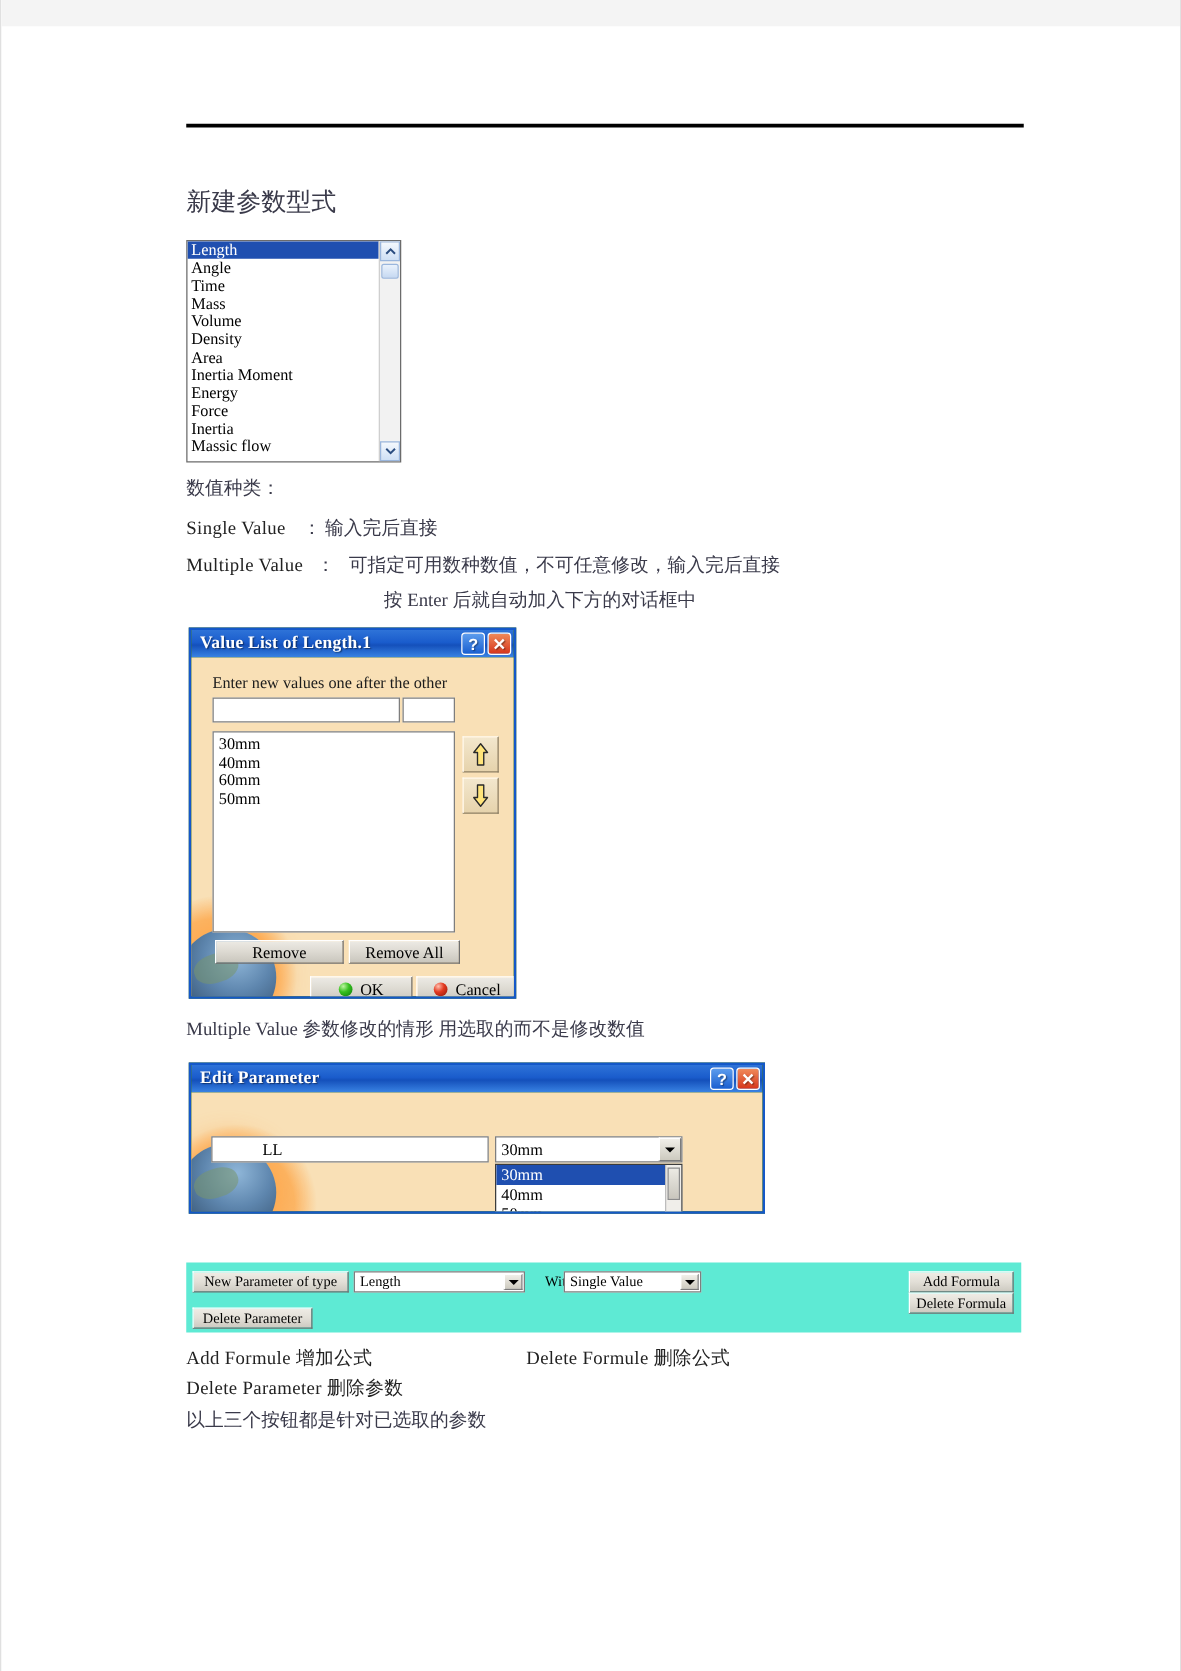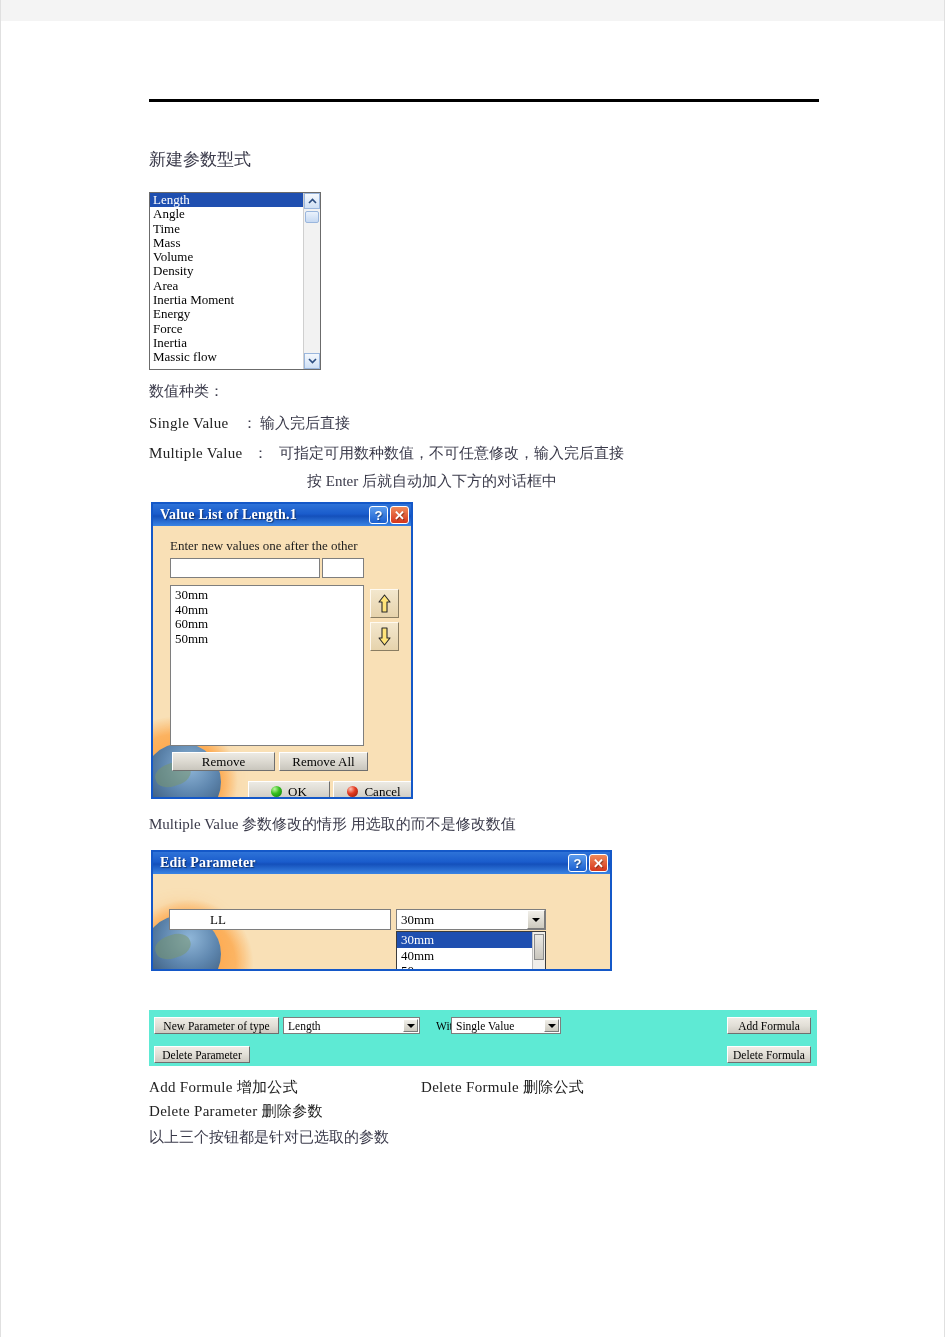--- a/index.html
+++ b/index.html
@@ -406,21 +406,21 @@
 </style>
 </head>
 <body>
 
 <div id="page">
 
   <div id="page-top-strip"></div>
 
   <div class="header-rule"></div>
 
-  <div class="doc-text cn" style="left:148px; top:150px; font-size:17px;">新建参数型式</div>
+  <div class="doc-text cn" style="left:148px; top:150px; font-size:20px;">新建参数型式</div>
 
   <div class="xp-listbox" style="left:148px; top:192px; width:172px; height:178px;">
     <ul class="lb-items">
       <li class="lb-item selected">Length</li>
       <li class="lb-item">Angle</li>
       <li class="lb-item">Time</li>
       <li class="lb-item">Mass</li>
       <li class="lb-item">Volume</li>
       <li class="lb-item">Density</li>
       <li class="lb-item">Area</li>
@@ -553,21 +553,21 @@
       <span class="sc-value">Single Value</span>
       <span class="sc-arrow">
         <span class="tri-down"></span>
       </span>
     </div>
 
     <div class="strip-btn" style="left:578px; top:7px; width:84px; height:17px;">Add Formula</div>
 
     <div class="strip-btn" style="left:5px; top:36px; width:96px; height:17px;">Delete Parameter</div>
 
-    <div class="strip-btn" style="left:578px; top:36px; width:84px; height:17px;">Delete Formula</div>
+    <div class="strip-btn" style="left:578px; top:24px; width:84px; height:17px;">Delete Formula</div>
   </div>
 
   <div class="doc-text en" style="left:148px; top:1078px;">Add  Formule  增加公式</div>
   <div class="doc-text en" style="left:420px; top:1078px;">Delete  Formule  删除公式</div>
   <div class="doc-text en" style="left:148px; top:1102px;">Delete  Parameter  删除参数</div>
   <div class="doc-text cn" style="left:148px; top:1128px;">以上三个按钮都是针对已选取的参数</div>
 
 </div>
 
 </body></html>

